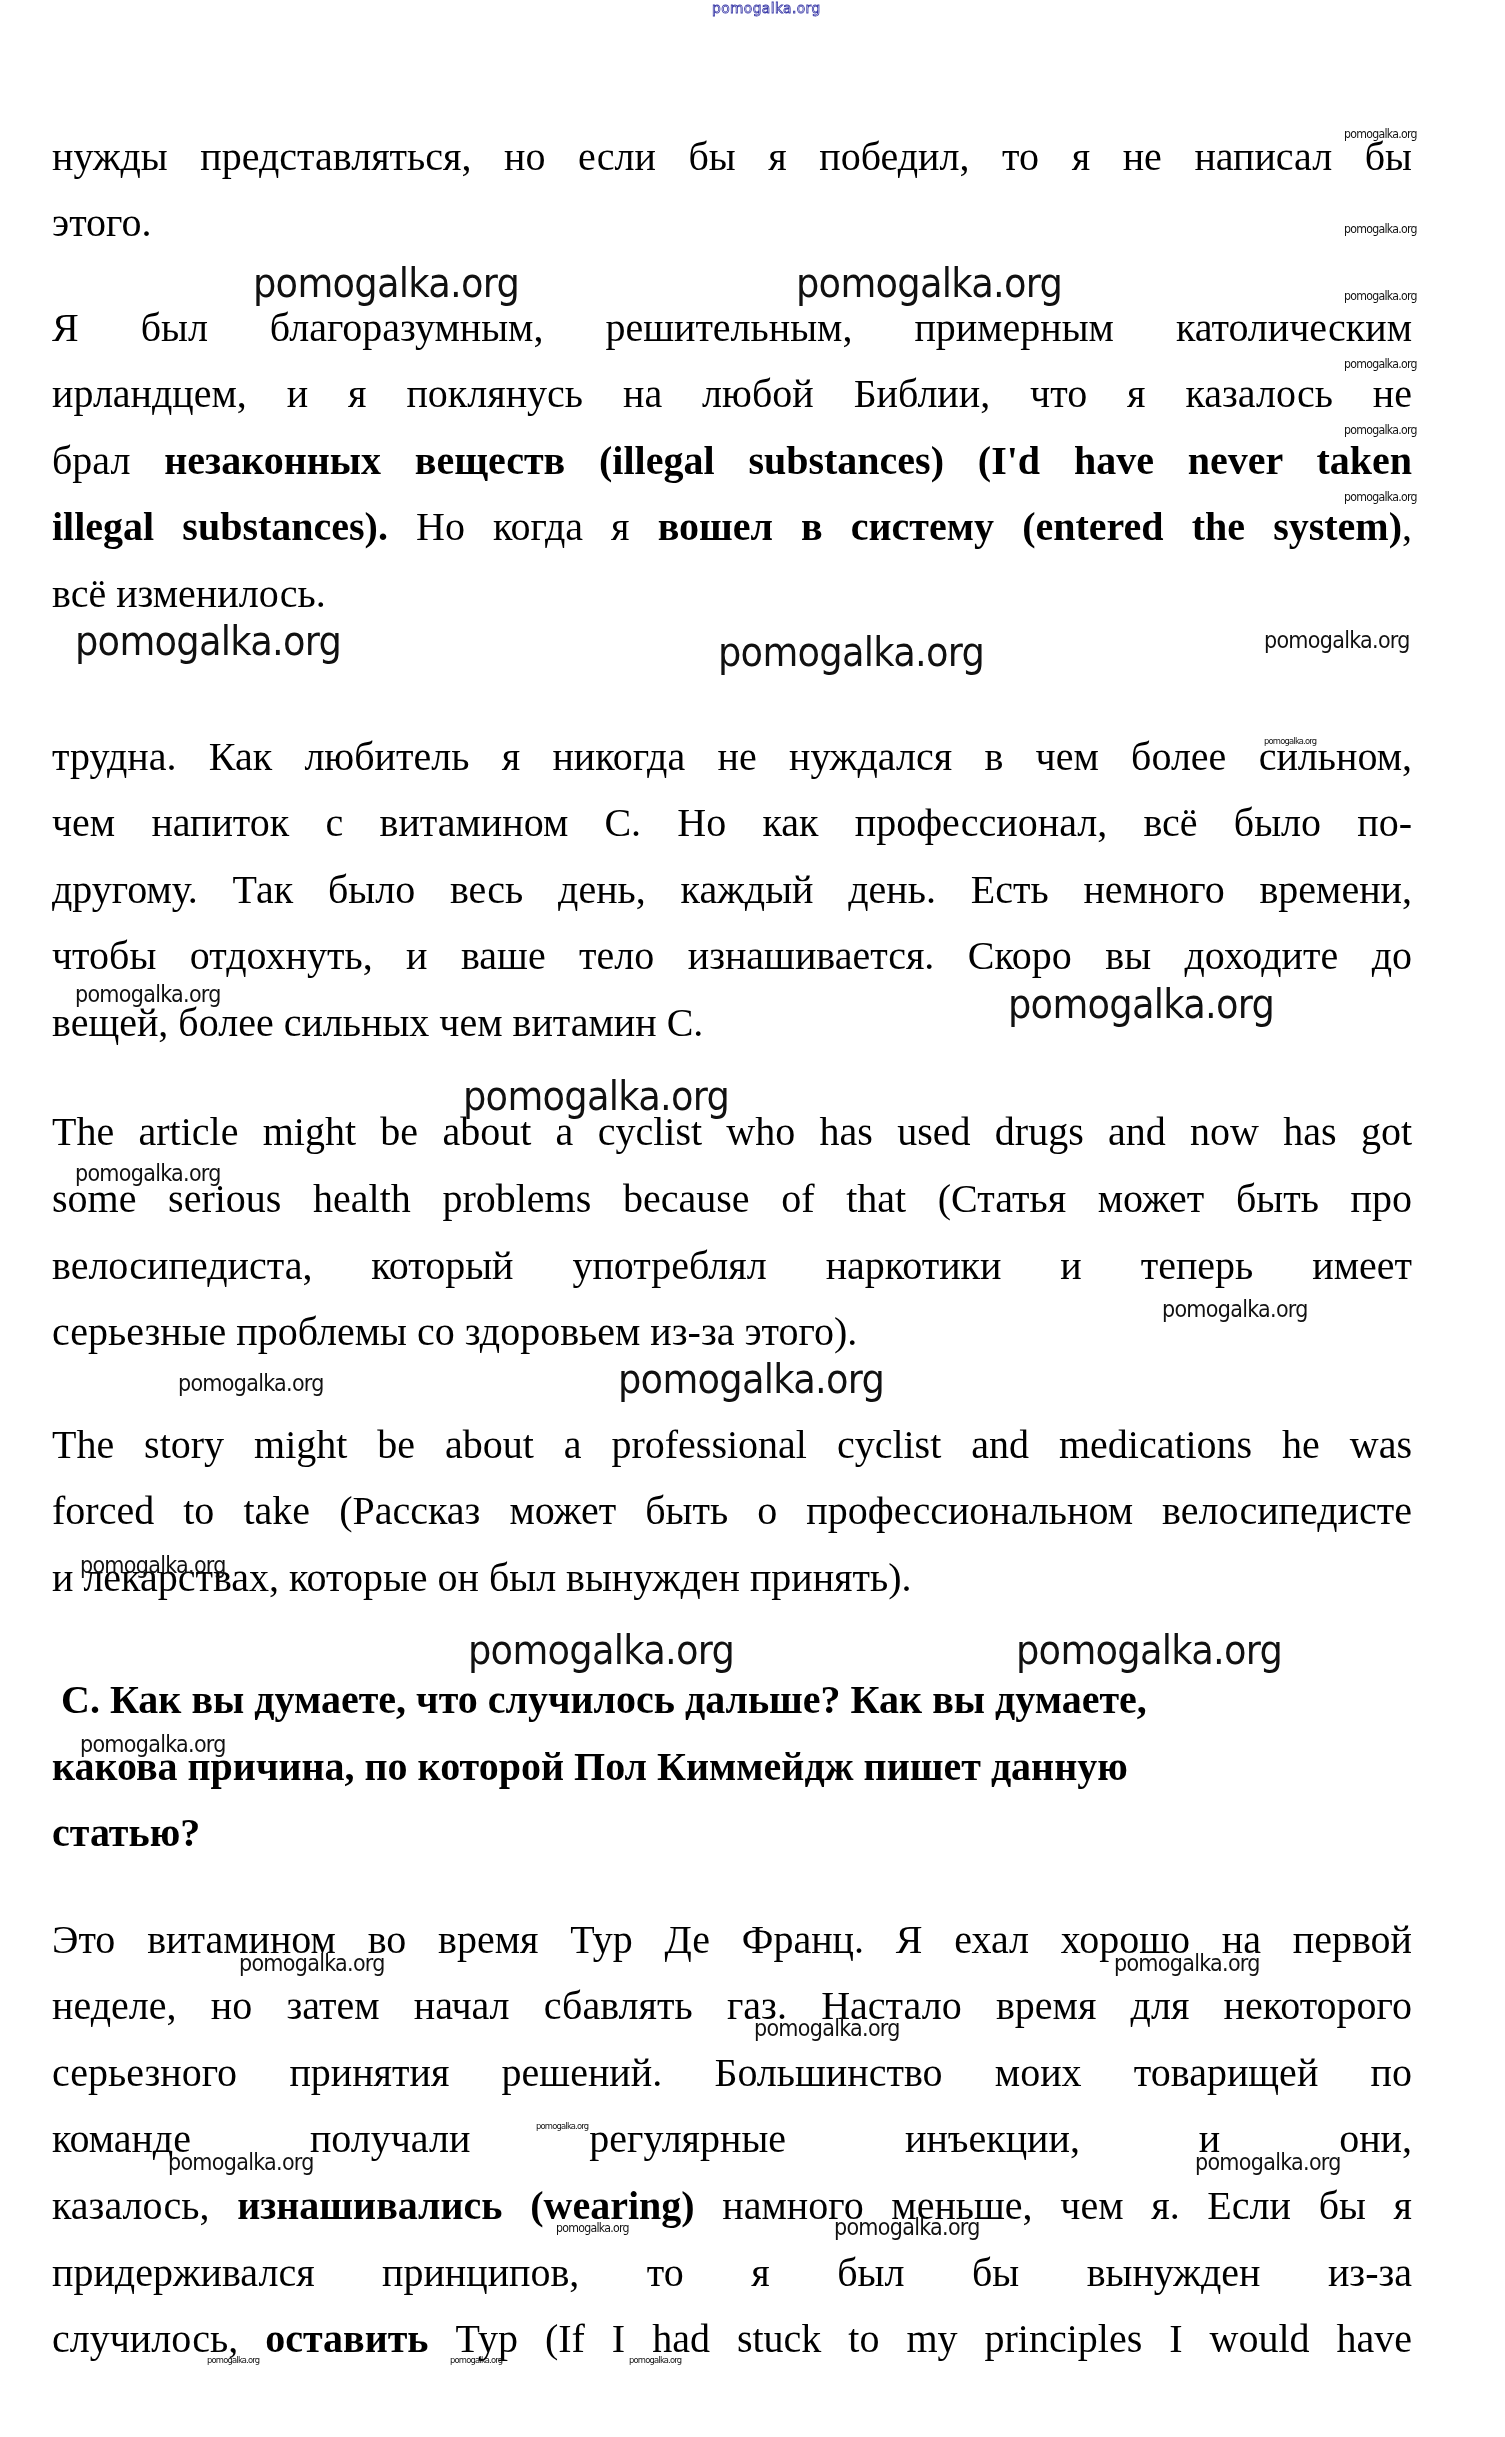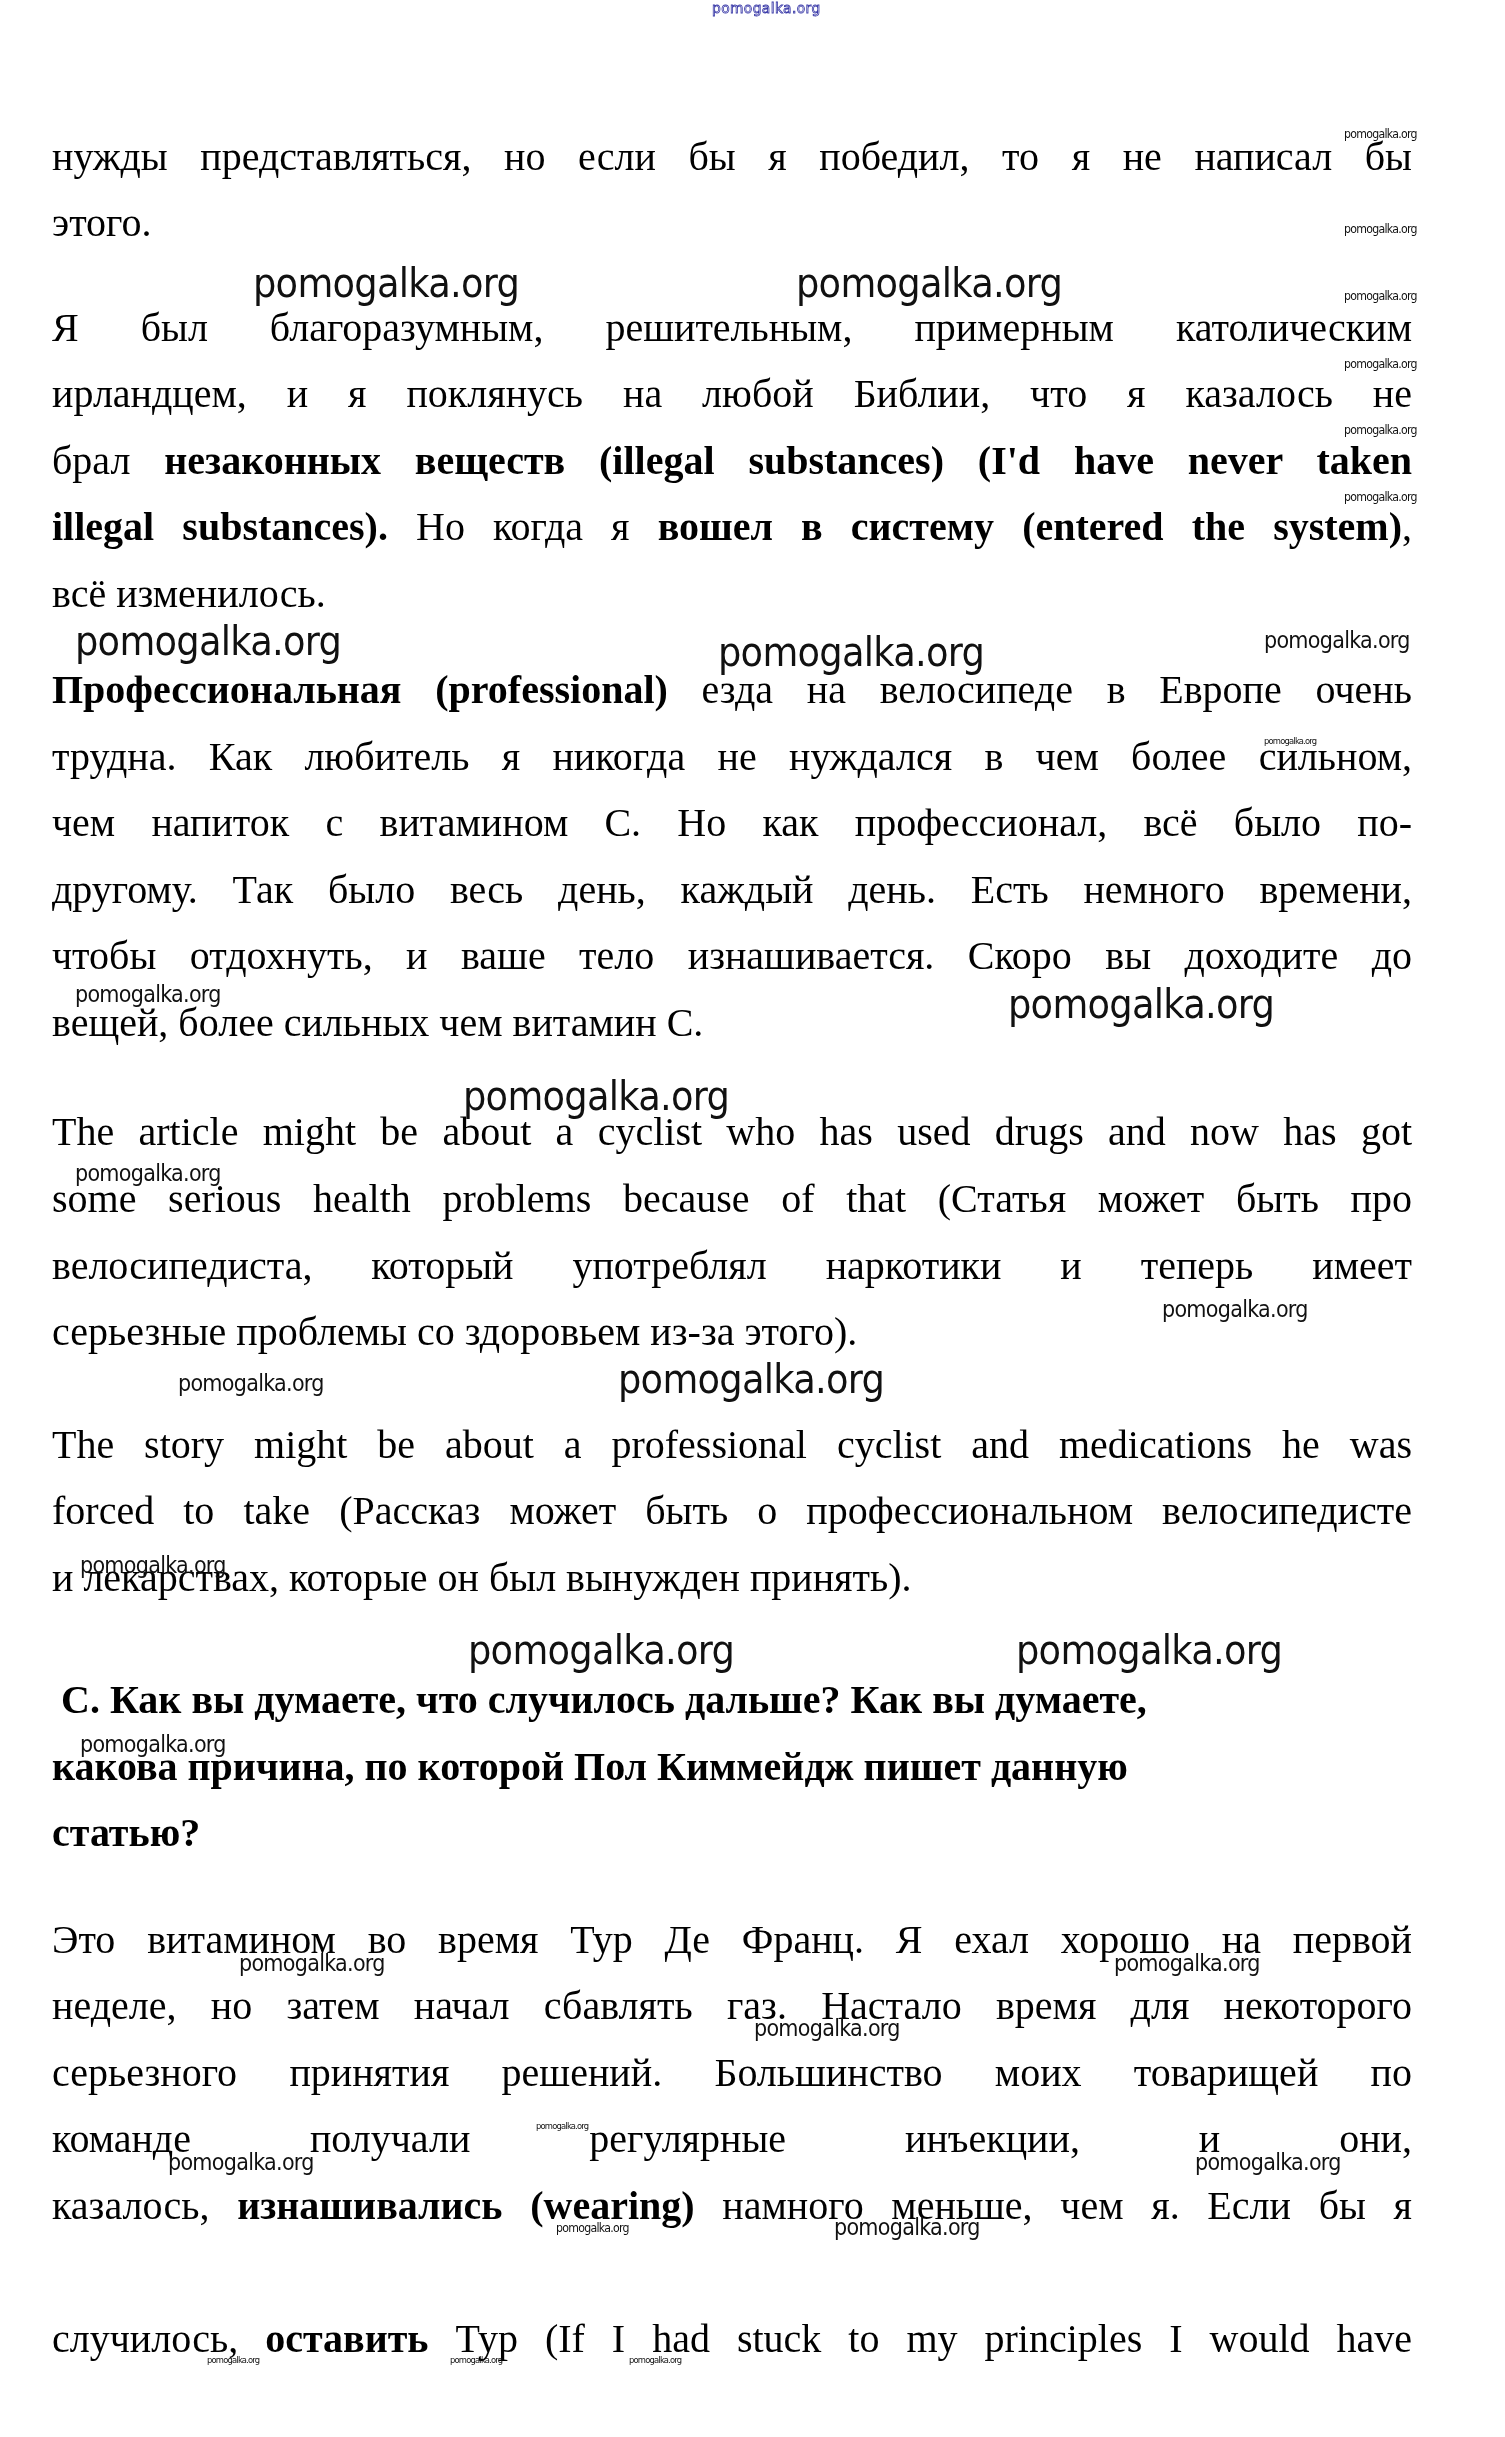--- a/index.html
+++ b/index.html
@@ -36,21 +36,20 @@
 
   <div class="line justify" style="top:134px;">нужды представляться, но если бы я победил, то я не написал бы</div>
   <div class="line" style="top:200px;">этого.</div>
 
   <div class="line justify" style="top:305px;">Я был благоразумным, решительным, примерным католическим</div>
   <div class="line justify" style="top:371px;">ирландцем, и я поклянусь на любой Библии, что я казалось не</div>
   <div class="line justify" style="top:438px;"><span>брал </span><b>незаконных веществ (illegal substances) (I'd have never taken</b></div>
   <div class="line justify" style="top:504px;"><b>illegal substances).</b><span> Но когда я </span><b>вошел в систему (entered the system)</b><span>,</span></div>
   <div class="line" style="top:571px;">всё изменилось.</div>
 
-  <div class="line justify" style="top:667px;"><b>Профессиональная (professional)</b><span> езда на велосипеде в Европе очень</span></div>
   <div class="line justify" style="top:734px;">трудна. Как любитель я никогда не нуждался в чем более сильном,</div>
   <div class="line justify" style="top:800px;">чем напиток с витамином С. Но как профессионал, всё было по-</div>
   <div class="line justify" style="top:867px;">другому. Так было весь день, каждый день. Есть немного времени,</div>
   <div class="line justify" style="top:933px;">чтобы отдохнуть, и ваше тело изнашивается. Скоро вы доходите до</div>
   <div class="line" style="top:1000px;">вещей, более сильных чем витамин С.</div>
 
   <div class="line justify" style="top:1109px;">The article might be about a cyclist who has used drugs and now has got</div>
   <div class="line justify" style="top:1176px;">some serious health problems because of that (Статья может быть про</div>
   <div class="line justify" style="top:1243px;">велосипедиста, который употреблял наркотики и теперь имеет</div>
   <div class="line" style="top:1309px;">серьезные проблемы со здоровьем из-за этого).</div>
@@ -61,20 +60,21 @@
 
   <div class="line q" style="top:1677px; left:61px;">C. Как вы думаете, что случилось дальше? Как вы думаете,</div>
   <div class="line q" style="top:1744px; left:52px;">какова причина, по которой Пол Киммейдж пишет данную</div>
   <div class="line q" style="top:1810px; left:52px;">статью?</div>
 
   <div class="line justify" style="top:1917px;">Это витамином во время Тур Де Франц. Я ехал хорошо на первой</div>
   <div class="line justify" style="top:1983px;">неделе, но затем начал сбавлять газ. Настало время для некоторого</div>
   <div class="line justify" style="top:2050px;">серьезного принятия решений. Большинство моих товарищей по</div>
   <div class="line justify" style="top:2116px;">команде получали регулярные инъекции, и они,</div>
   <div class="line justify" style="top:2183px;"><span>казалось, </span><b>изнашивались (wearing)</b><span> намного меньше, чем я. Если бы я</span></div>
+  <div class="line justify" style="top:2250px;">придерживался принципов, то я был бы вынужден из-за</div>
   <div class="line justify" style="top:2316px;"><span>случилось, </span><b>оставить</b><span> Тур (If I had stuck to my principles I would have</span></div>
 
   <div class="wm sm" style="left:1344px; top:127px;">pomogalka.org</div>
   <div class="wm sm" style="left:1344px; top:222px;">pomogalka.org</div>
   <div class="wm big" style="left:253px; top:260px;">pomogalka.org</div>
   <div class="wm big" style="left:796px; top:260px;">pomogalka.org</div>
   <div class="wm sm" style="left:1344px; top:289px;">pomogalka.org</div>
   <div class="wm sm" style="left:1344px; top:357px;">pomogalka.org</div>
   <div class="wm sm" style="left:1344px; top:423px;">pomogalka.org</div>
   <div class="wm sm" style="left:1344px; top:490px;">pomogalka.org</div>

